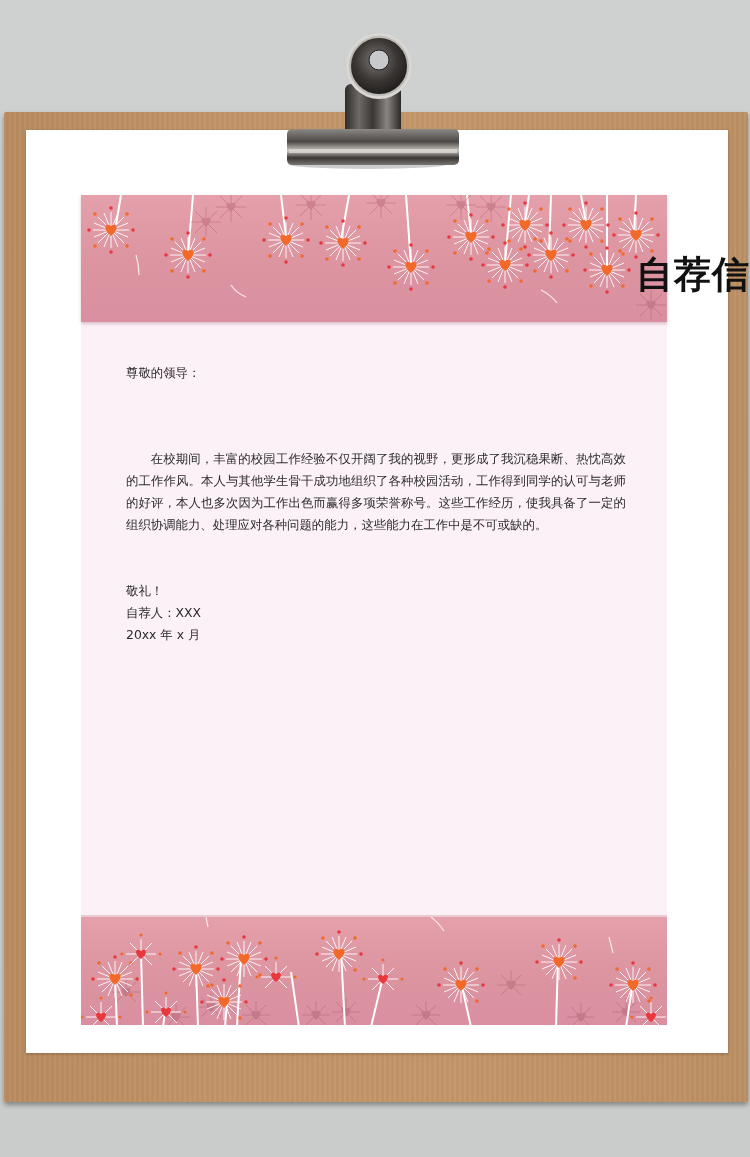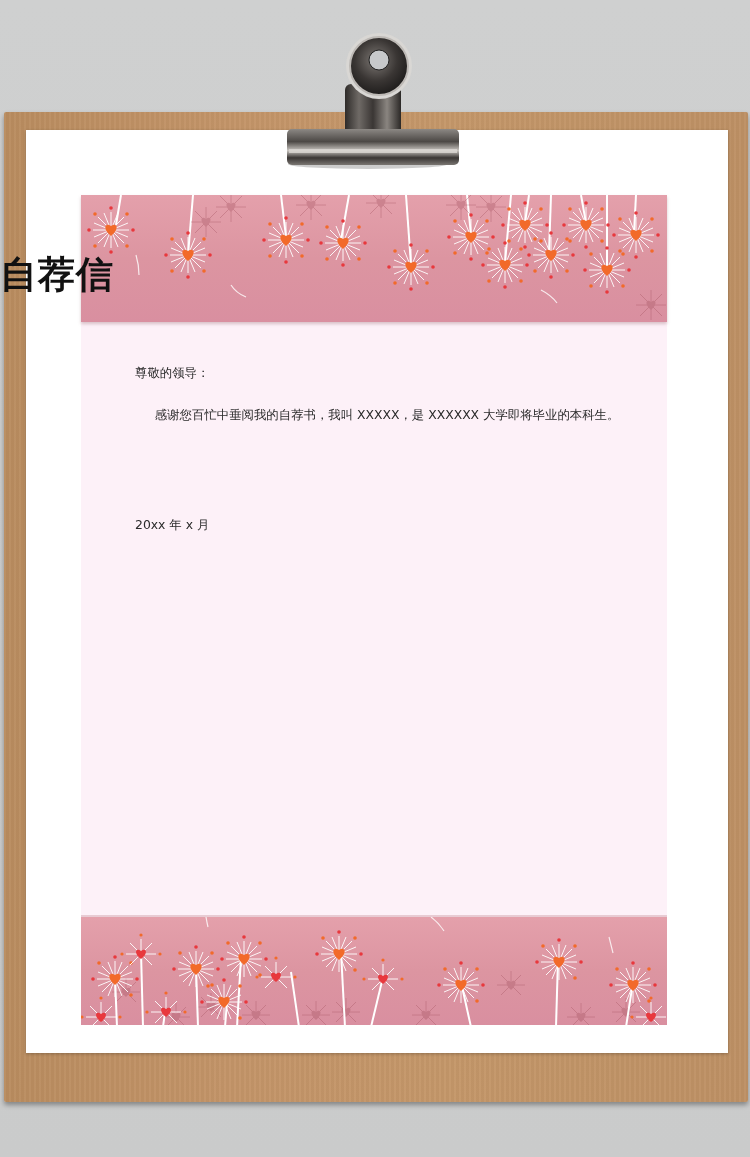--- a/index.html
+++ b/index.html
@@ -29,27 +29,27 @@
       background: #fdf1f8;
     }
     .banner, .footer {
       position: absolute; left: 81px; width: 586px; overflow: hidden;
       background: linear-gradient(180deg, #e4a0ab 0%, #dc95a1 50%, #d98fa0 100%);
     }
     .banner { top: 195px; height: 127px; box-shadow: 0 2px 3px rgba(150,100,110,0.35); }
     .footer { top: 915px; height: 110px; border-top: 2px solid #e8cbd3; }
     .banner svg, .footer svg { position: absolute; left: 0; top: 0; }
     .title {
-      position: absolute; left: 0; right: 0; top: 250px; text-align: left;
+      position: absolute; left: 0; right: 0; top: 250px; text-align: right;
       font-size: 37px; font-weight: bold; color: #111;
       letter-spacing: 1px;
       font-family: "DejaVu Sans", sans-serif;
     }
     .letter {
-      position: absolute; left: 135px; top: 362px; width: 500px;
+      position: absolute; left: 126px; top: 362px; width: 500px;
       font-size: 12.4px; color: #2a2a2a; line-height: 22px;
     }
     .letter p { margin: 0; text-align: justify; }
     .indent { text-indent: 2em; }
     .gap-sm { height: 20px; }
     .gap { height: 22px; }
     .sign { text-align: right; padding-right: 3px; }
     .clip { position: absolute; left: 283px; top: 24px; width: 180px; height: 146px; }
   </style>
 </head>
@@ -146,25 +146,27 @@
       <path d="M55,60 Q58,70 58,80"></path>
       <path d="M460,95 Q470,100 476,108"></path>
     </g>
   </svg>
 </div>
 <div class="title">自荐信</div>
 
 <div class="letter">
   <p>尊敬的领导：</p>
   <div class="gap-sm"></div>
-  <p class="indent" style="text-indent:1.6em;">感谢您百忙中垂阅我的自荐书，我叫 XXXXX，是 XXXXXX 大学即将毕业的本科生。</p>
   <div class="gap"></div>
   <div class="gap"></div>
+  <p class="indent">在校期间，丰富的校园工作经验不仅开阔了我的视野，更形成了我沉稳果断、热忱高效的工作作风。本人与其他学生骨干成功地组织了各种校园活动，工作得到同学的认可与老师的好评，本人也多次因为工作出色而赢得多项荣誉称号。这些工作经历，使我具备了一定的组织协调能力、处理应对各种问题的能力，这些能力在工作中是不可或缺的。</p>
   <div class="gap"></div>
   <div class="gap"></div>
+  <p>敬礼！</p>
+  <p class="sign">自荐人：XXX</p>
   <p class="sign">20xx 年 x 月</p>
 </div>
 
 <div class="footer">
   <svg width="586" height="110" viewBox="0 0 586 110">
     <defs>
       <g id="fdand">
         <g stroke="#fff" stroke-width="1" opacity="0.9">
           <line x1="0" y1="0" x2="0" y2="-18"></line>
             <line x1="0" y1="0" x2="13" y2="-13"></line>

